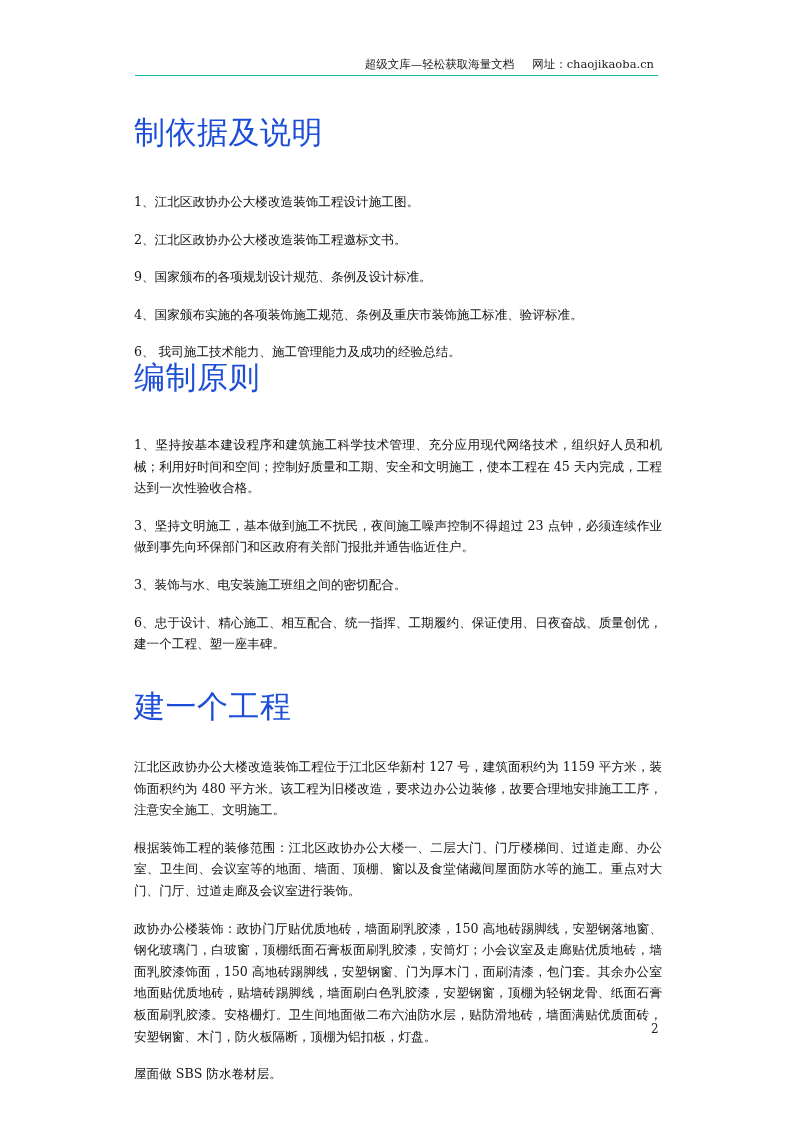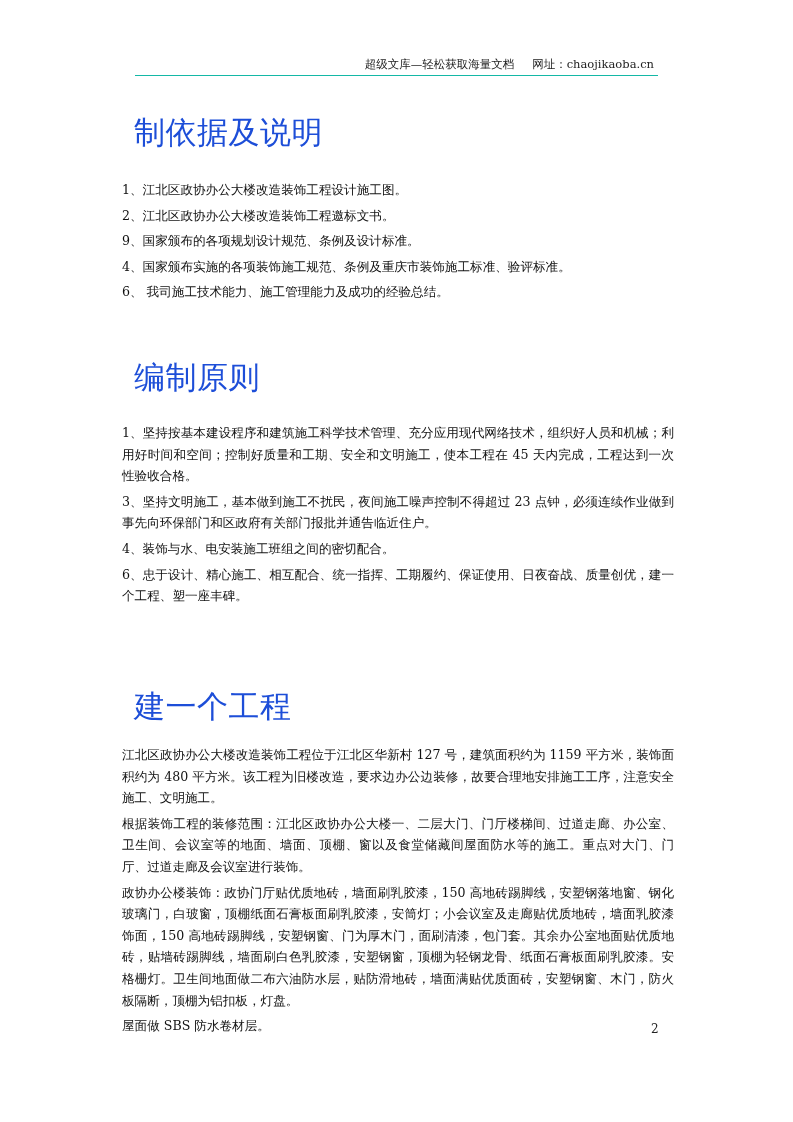--- a/index.html
+++ b/index.html
@@ -7,21 +7,21 @@
          font-family: "DejaVu Serif", "Liberation Serif", serif; color: #111; }
   .header { position: absolute; left: 135px; top: 57px; width: 523px; height: 18px;
             border-bottom: 1px solid #14b8a6; }
   .header-text { position: absolute; right: 4px; top: 0; font-size: 11.5px; line-height: 14px;
                  color: #222; white-space: nowrap; }
   .header-text .gap { display: inline-block; width: 18px; }
   .heading { position: absolute; left: 134px; font-size: 31px; line-height: 38px; font-weight: normal;
              margin: 0; letter-spacing: 0.5px; color: #1d4ed8;
              font-family: "DejaVu Sans", "Liberation Sans", sans-serif; }
   .block { position: absolute; left: 118px; width: 560px; font-size: 12.6px; line-height: 21.6px; }
-  .block p { margin: 4px; padding: 0; text-align: justify; text-align-last: left; }
+  .block p { margin: 16px; padding: 0; text-align: justify; text-align-last: left; }
   .page-number { position: absolute; left: 651px; top: 1022px; font-size: 12px; color: #222; }
 </style>
 </head>
 <body>
 
 <div class="header">
   <div class="header-text"><span>超级文库—轻松获取海量文档</span><span class="gap"></span><span>网址：chaojikaoba.cn</span></div>
 </div>
 
 <h1 class="heading" style="top:113px">制依据及说明</h1>
@@ -30,21 +30,21 @@
   <p>2、江北区政协办公大楼改造装饰工程邀标文书。</p>
   <p>9、国家颁布的各项规划设计规范、条例及设计标准。</p>
   <p>4、国家颁布实施的各项装饰施工规范、条例及重庆市装饰施工标准、验评标准。</p>
   <p>6、 我司施工技术能力、施工管理能力及成功的经验总结。</p>
 </div>
 
 <h1 class="heading" style="top:358px">编制原则</h1>
 <div class="block" style="top:418px">
   <p>1、坚持按基本建设程序和建筑施工科学技术管理、充分应用现代网络技术，组织好人员和机械；利用好时间和空间；控制好质量和工期、安全和文明施工，使本工程在 45 天内完成，工程达到一次性验收合格。</p>
   <p>3、坚持文明施工，基本做到施工不扰民，夜间施工噪声控制不得超过 23 点钟，必须连续作业做到事先向环保部门和区政府有关部门报批并通告临近住户。</p>
-  <p>4、装饰与水、电安装施工班组之间的密切配合。</p>
+  <p>3、装饰与水、电安装施工班组之间的密切配合。</p>
   <p>6、忠于设计、精心施工、相互配合、统一指挥、工期履约、保证使用、日夜奋战、质量创优，建一个工程、塑一座丰碑。</p>
 </div>
 
 <h1 class="heading" style="top:687px">建一个工程</h1>
 <div class="block" style="top:740px">
   <p>江北区政协办公大楼改造装饰工程位于江北区华新村 127 号，建筑面积约为 1159 平方米，装饰面积约为 480 平方米。该工程为旧楼改造，要求边办公边装修，故要合理地安排施工工序，注意安全施工、文明施工。</p>
   <p>根据装饰工程的装修范围：江北区政协办公大楼一、二层大门、门厅楼梯间、过道走廊、办公室、卫生间、会议室等的地面、墙面、顶棚、窗以及食堂储藏间屋面防水等的施工。重点对大门、门厅、过道走廊及会议室进行装饰。</p>
   <p>政协办公楼装饰：政协门厅贴优质地砖，墙面刷乳胶漆，150 高地砖踢脚线，安塑钢落地窗、钢化玻璃门，白玻窗，顶棚纸面石膏板面刷乳胶漆，安筒灯；小会议室及走廊贴优质地砖，墙面乳胶漆饰面，150 高地砖踢脚线，安塑钢窗、门为厚木门，面刷清漆，包门套。其余办公室地面贴优质地砖，贴墙砖踢脚线，墙面刷白色乳胶漆，安塑钢窗，顶棚为轻钢龙骨、纸面石膏板面刷乳胶漆。安格栅灯。卫生间地面做二布六油防水层，贴防滑地砖，墙面满贴优质面砖，安塑钢窗、木门，防火板隔断，顶棚为铝扣板，灯盘。</p>
   <p>屋面做 SBS 防水卷材层。</p>
 </div>

